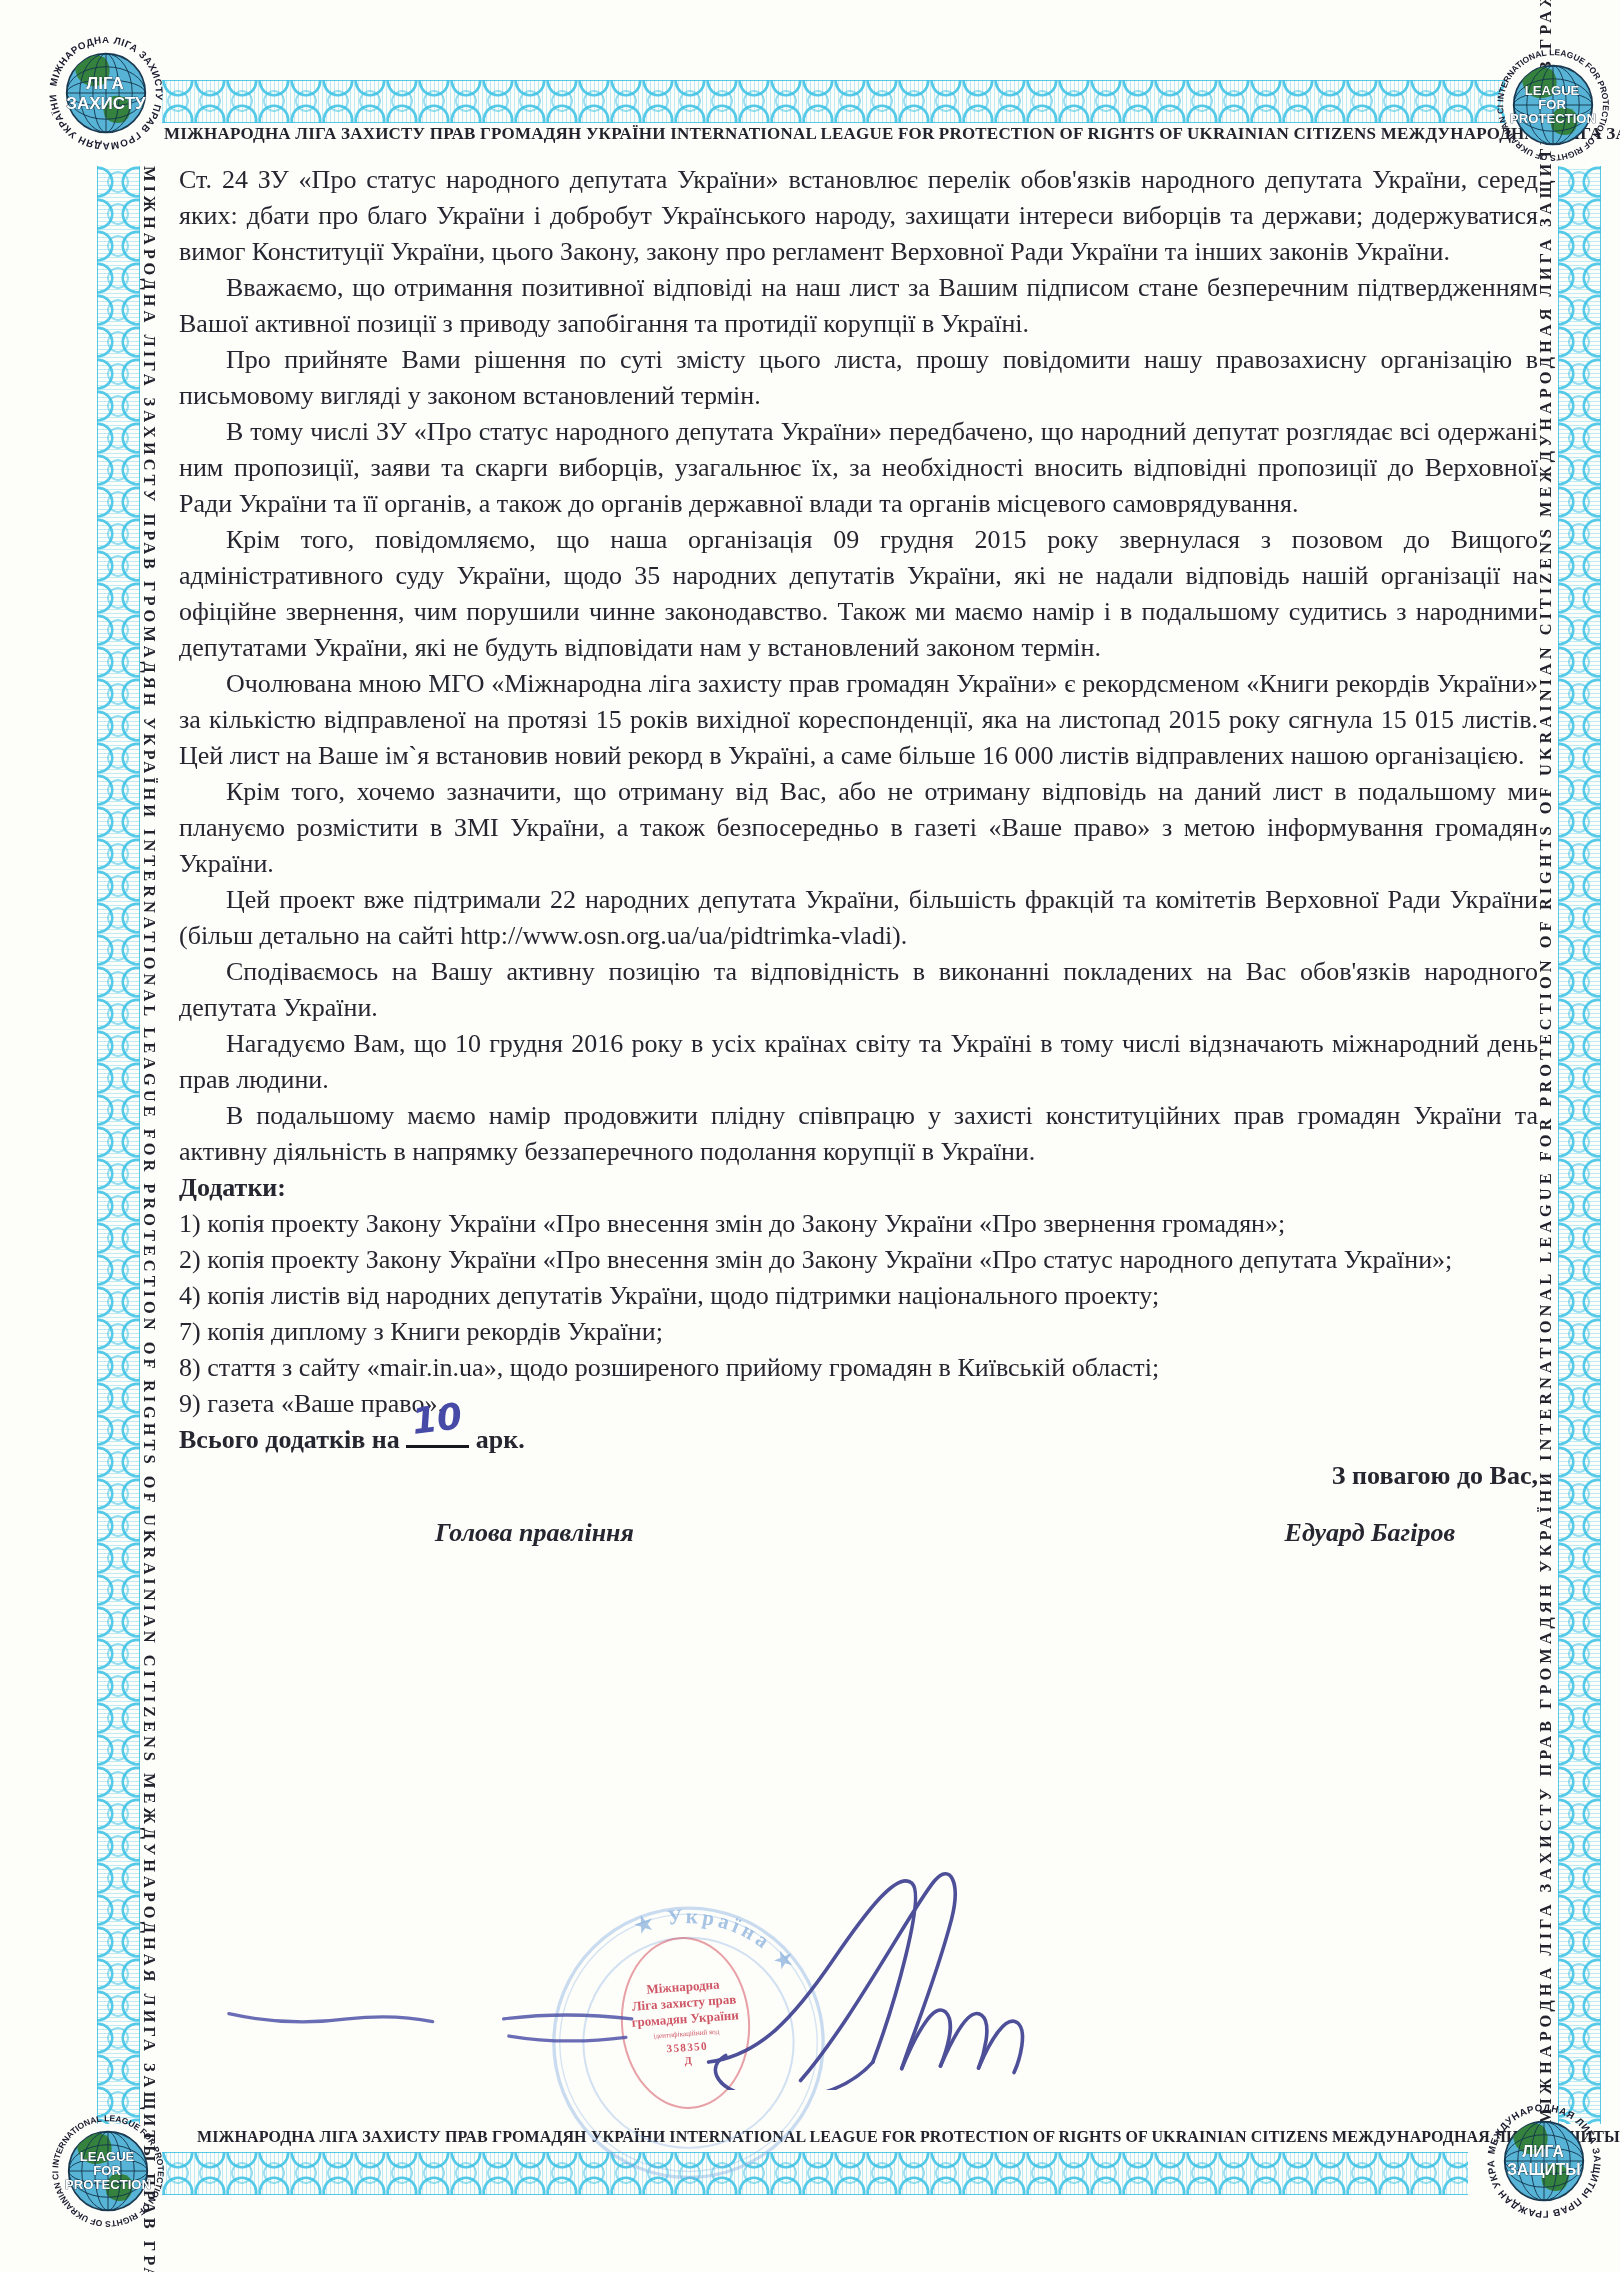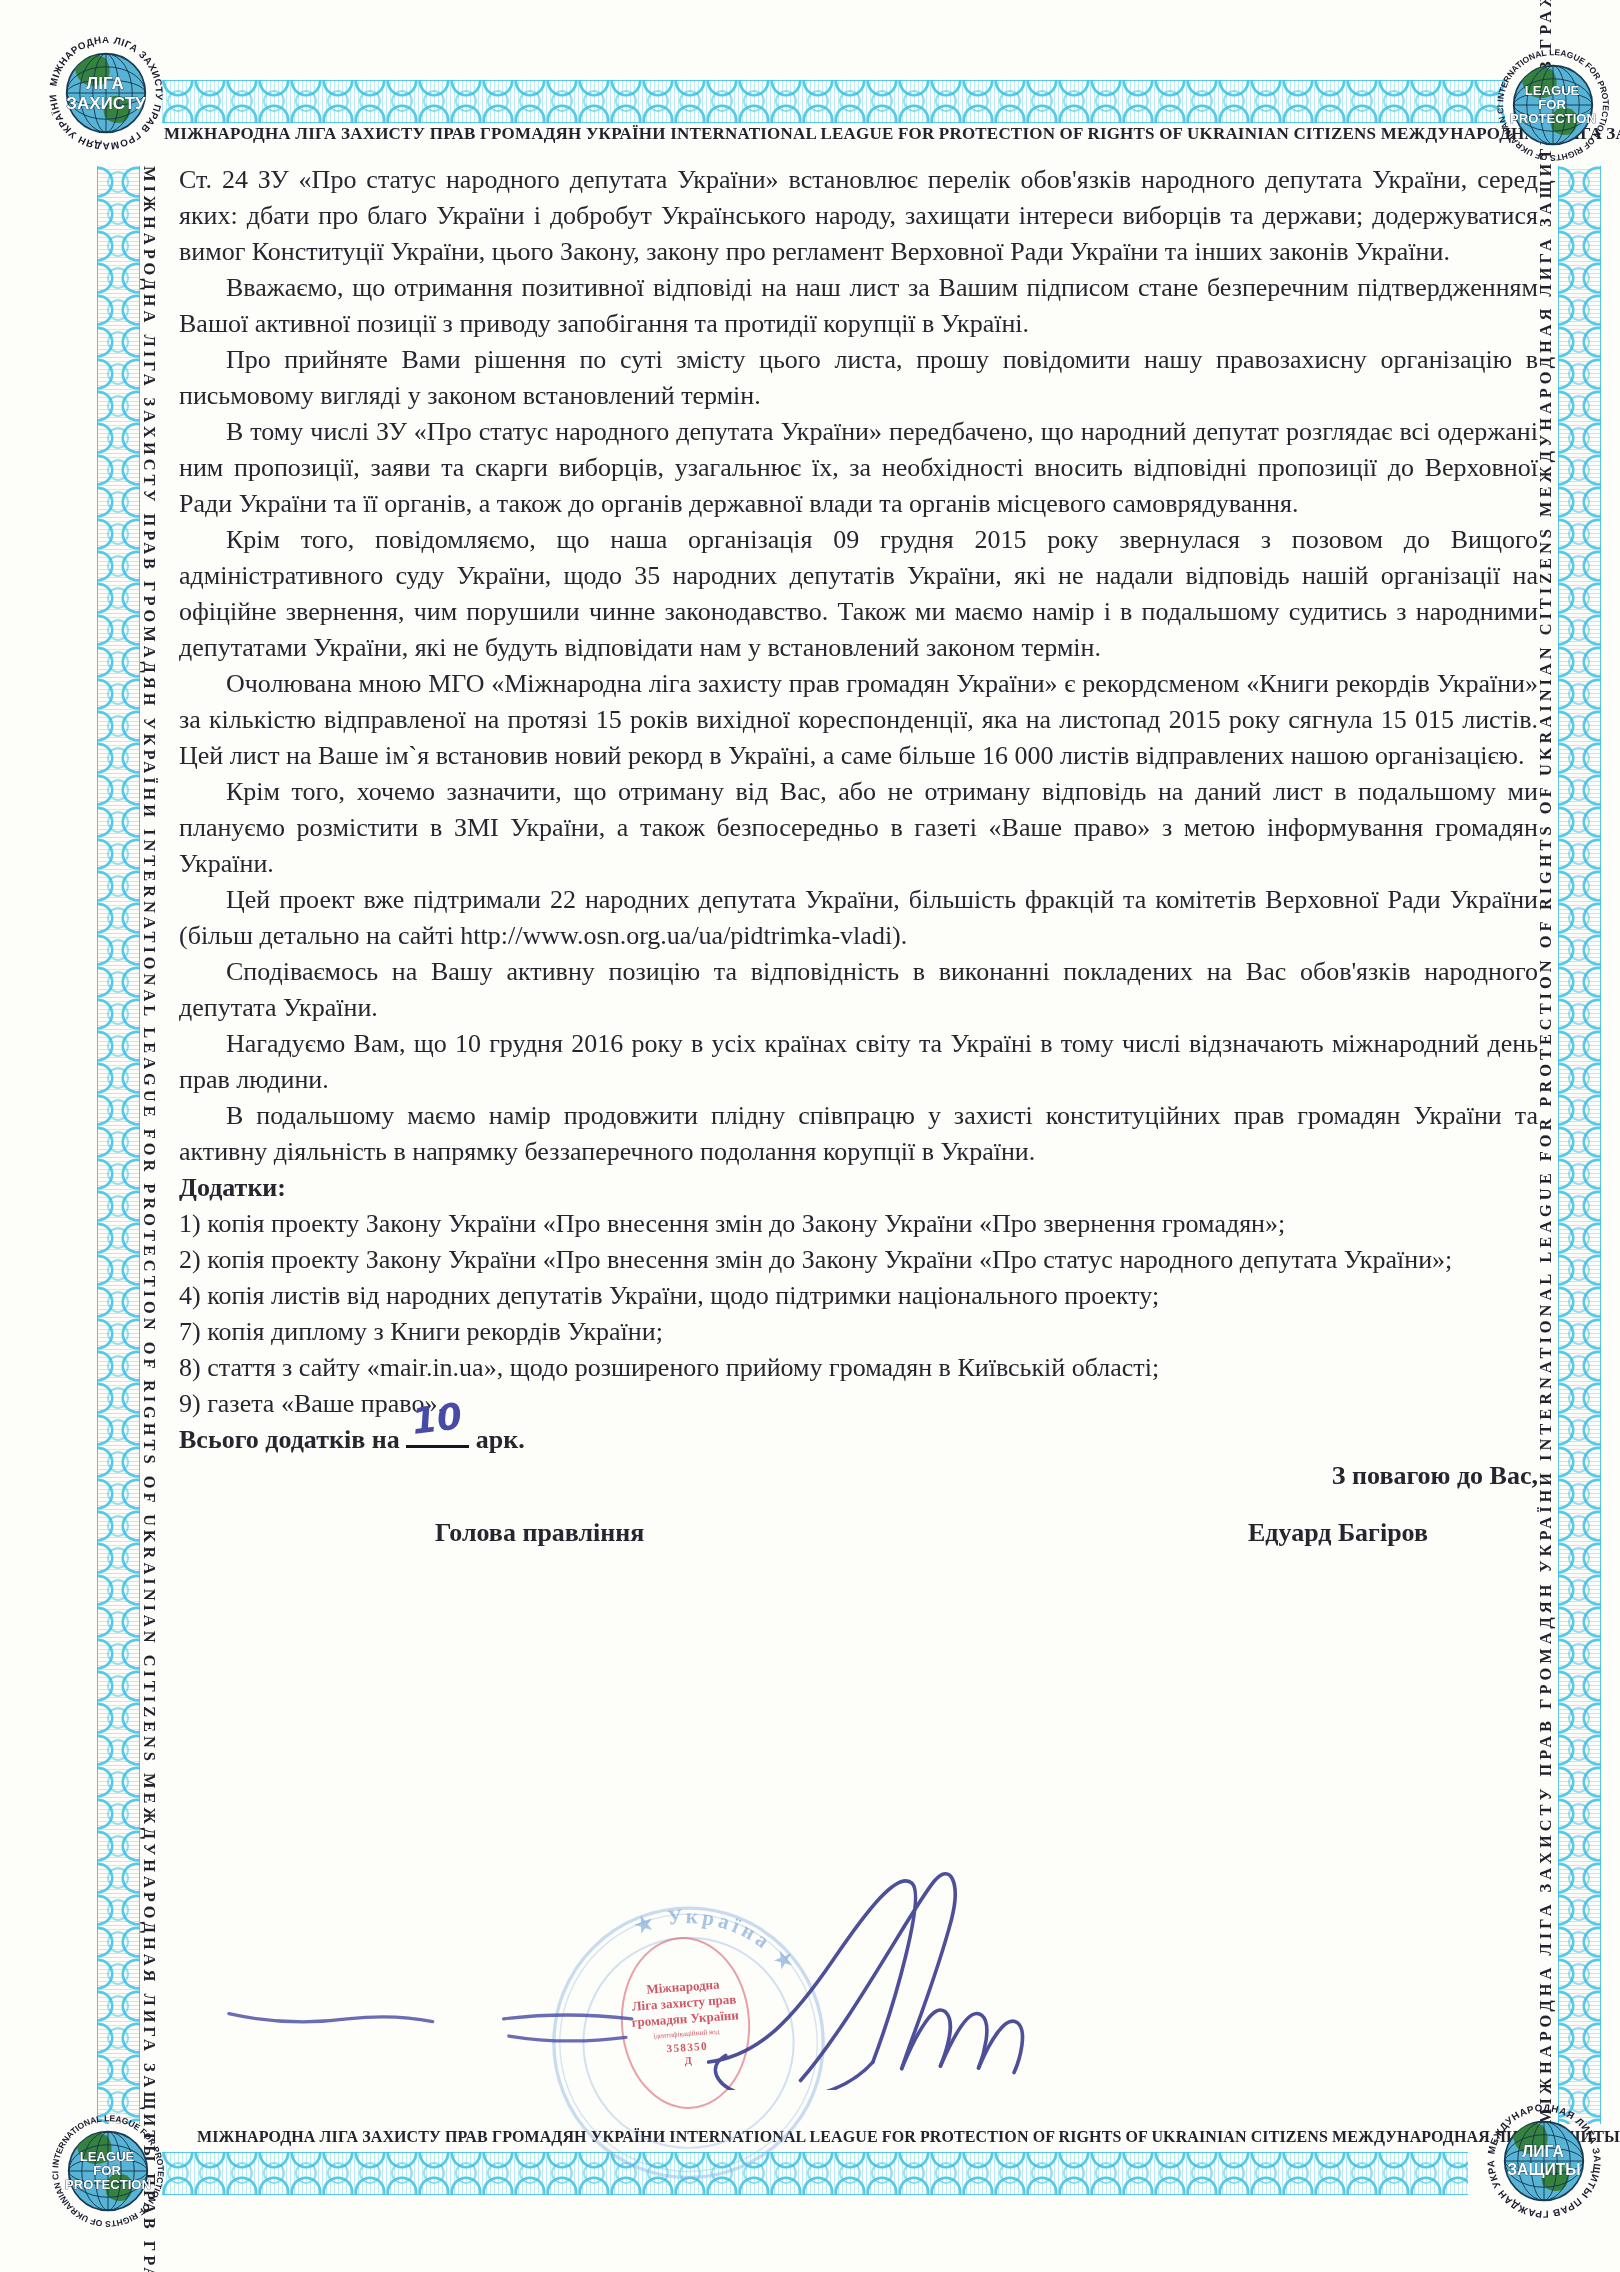--- a/index.html
+++ b/index.html
@@ -53,23 +53,23 @@
   .body{position:absolute;left:179px;top:162px;width:1359px;font-size:26px;line-height:36px;text-align:justify;}
   .body p{margin:0;text-indent:47px;}
   .body p.no-indent{text-indent:0;}
   .att-head{font-weight:bold;text-indent:0 !important;}
   .att{text-indent:0 !important;}
   .total-line{margin-top:1.3px;margin-left:37px;font-weight:bold;text-indent:0 !important;text-align:left;}
   .blank{display:inline-block;position:relative;width:63px;height:6.6px;border-bottom:3.3px solid #17171f;margin:0 6.6px;}
   .hand-ten{position:absolute;left:5.3px;top:-37px;font-family:"DejaVu Sans",sans-serif;font-style:italic;font-weight:bold;
             font-size:36px;color:#474aa6;transform:rotate(-7deg);}
   .closing{margin-top:36px;margin-left:68px;font-weight:bold;text-indent:0 !important;text-align:right;}
-  .sig-row{display:flex;align-items:baseline;margin-top:21px;font-weight:bold;}
+  .sig-row{display:flex;align-items:baseline;margin-top:21px;font-weight:bold;font-style:italic;}
   .sig-title{margin-left:256px;}
-  .sig-name{margin-left:auto;margin-right:110px;}
+  .sig-name{margin-left:auto;margin-right:83px;}
 
   
   .stamp-red{position:absolute;left:621px;top:1937px;width:125px;height:168px;border:2.6px solid rgba(213,83,97,.55);
              border-radius:50%;transform:rotate(-4deg);display:flex;flex-direction:column;align-items:center;
              justify-content:center;color:rgba(198,56,74,.85);text-align:center;line-height:1.25;}
   .sr-l{font-size:13px;font-weight:bold;}
   .sr-s{font-size:7.2px;margin-top:2px;}
   .sr-n{font-size:11.2px;letter-spacing:1.3px;margin-top:1.3px;font-weight:bold;}
   .sr-d{font-size:10.5px;font-weight:bold;}
   .stamp-blue{position:absolute;left:544px;top:1885px;}

